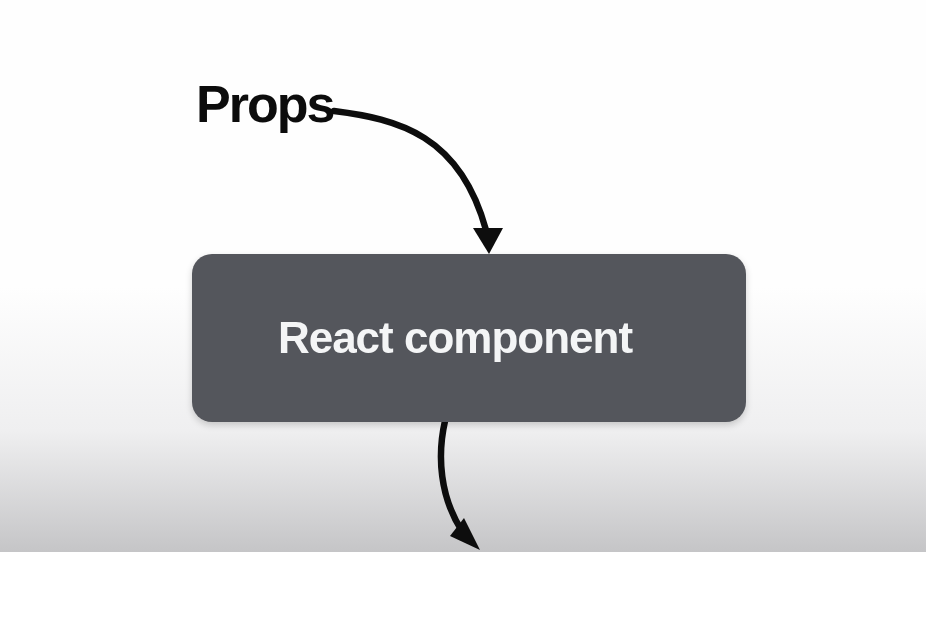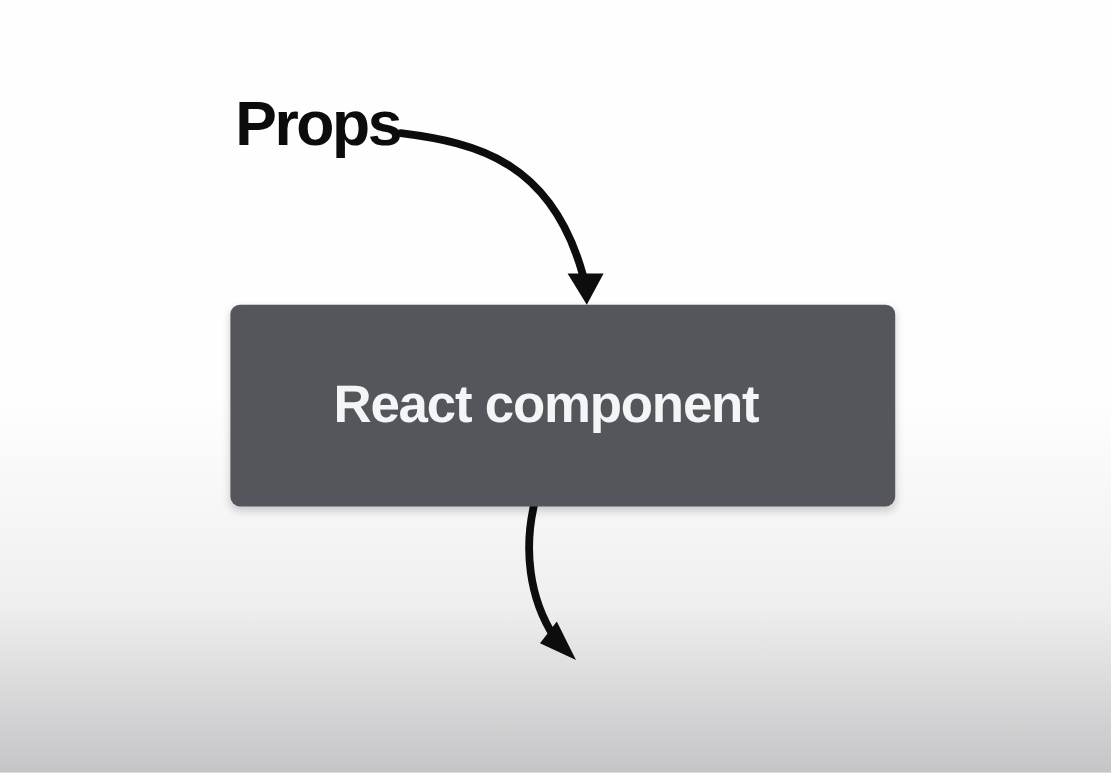--- a/index.html
+++ b/index.html
@@ -8,21 +8,21 @@
   }
   body {
     width: 926px;
     height: 644px;
     overflow: hidden;
     font-family: "Liberation Sans", sans-serif;
   }
   .stage {
     position: relative;
     width: 926px;
-    height: 644px;
+    height: 552px;
     background: linear-gradient(180deg,
       var(--bg-top, #fefefe) 0%,
       var(--bg-top, #fefefe) 52%,
       var(--bg-mid, #efeff0) 78%,
       var(--bg-bottom, #c5c5c7) 100%);
   }
   .arrows {
     position: absolute;
     left: 0;
     top: 0;
@@ -59,21 +59,21 @@
     font-size: 55px;
     letter-spacing: -1.5px;
   }
   .component-box {
     position: absolute;
     left: 192px;
     top: 254px;
     width: 554px;
     height: 168px;
     background: var(--box-bg, #54565c);
-    border-radius: 8px;
+    border-radius: 20px;
     box-shadow: 0 3px 7px rgba(0, 0, 0, 0.18);
     display: flex;
     align-items: center;
     justify-content: center;
   }
   .component-box .box-label {
     color: var(--box-text, #f4f5f6);
     font-size: 44px;
     font-weight: bold;
     letter-spacing: -1px;

